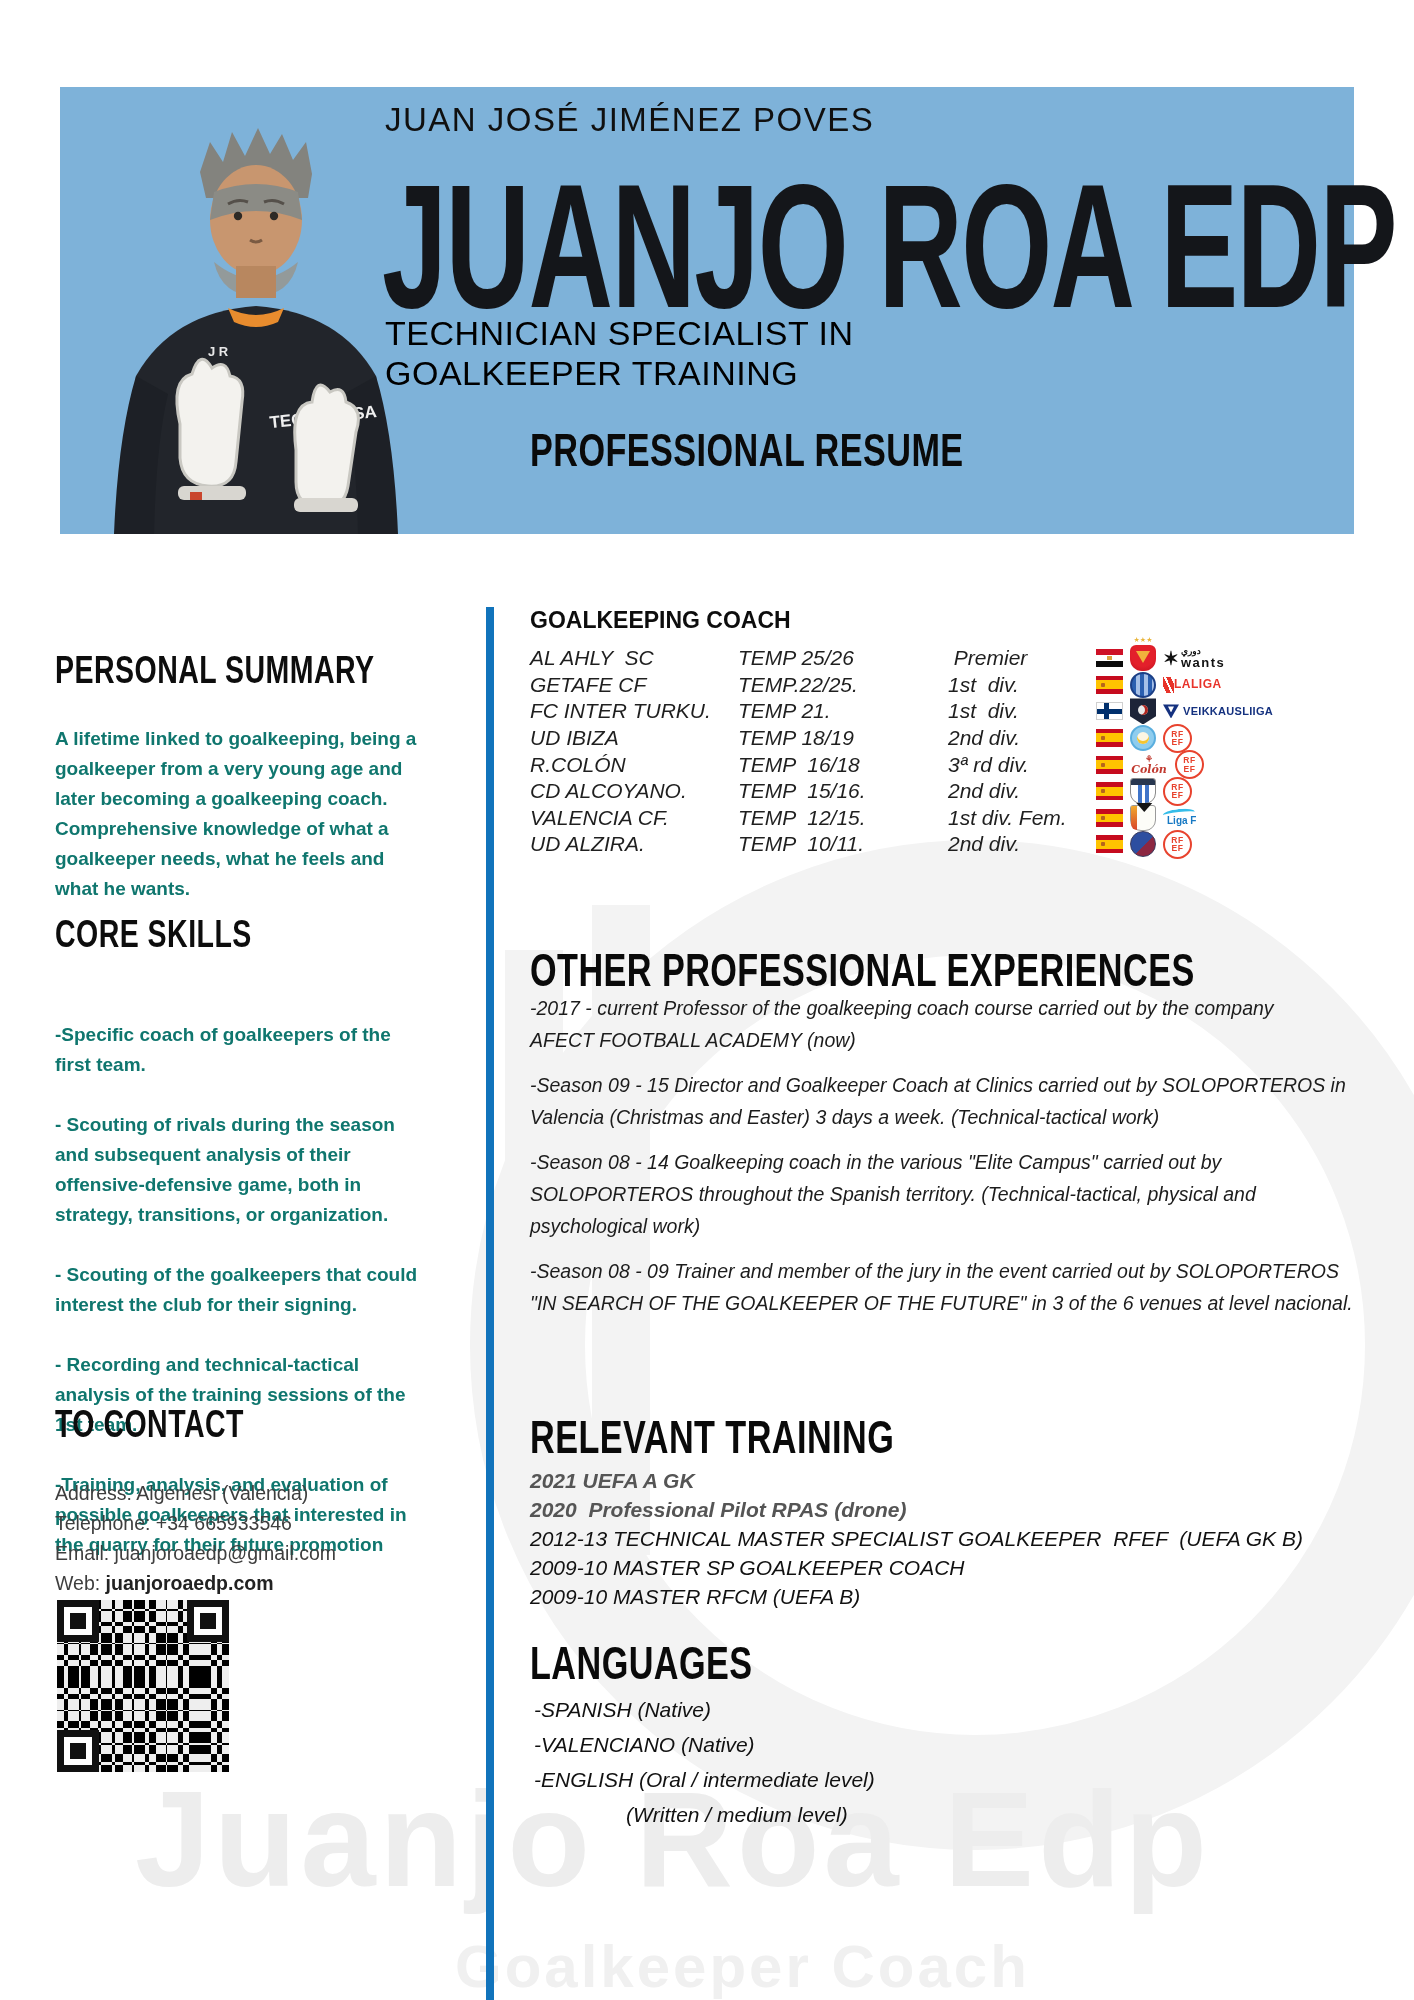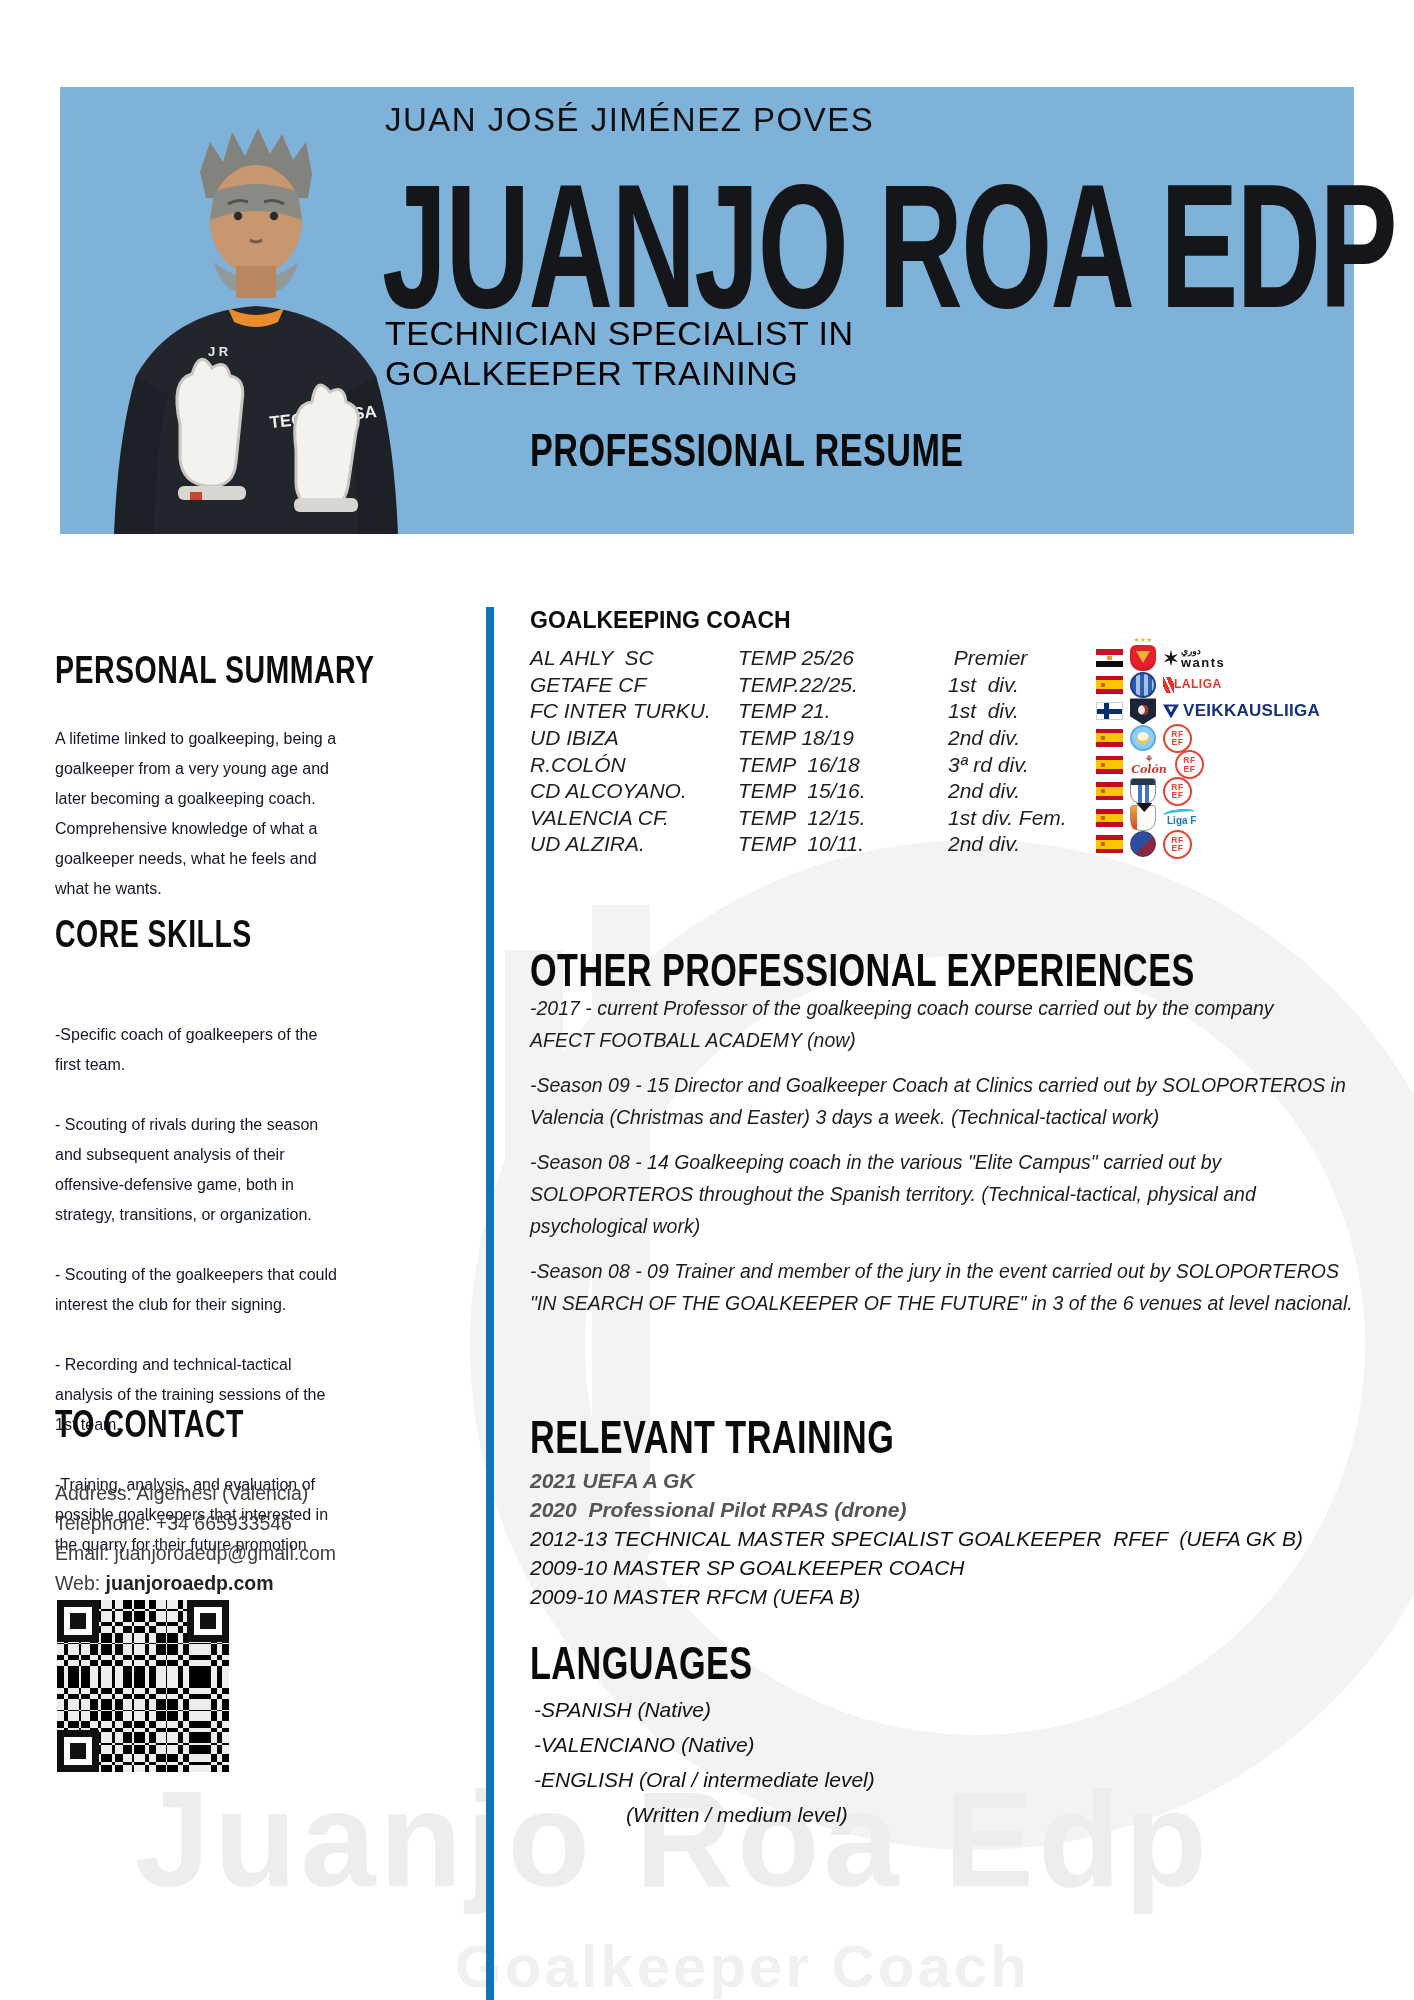--- a/index.html
+++ b/index.html
@@ -30,22 +30,22 @@
   
   .vrule{position:absolute;left:486px;top:607px;width:8px;height:1393px;background:#1173bb;}
 
   
   .h-left{position:absolute;left:55px;font-size:31px;font-weight:800;color:#0d0d0d;letter-spacing:.5px;
           white-space:nowrap;transform:scale(.92,1.25);transform-origin:0 0;}
   .h-right{position:absolute;left:530px;font-size:38px;font-weight:800;color:#0a0a0a;letter-spacing:.5px;
            white-space:nowrap;transform:scale(.9,1.22);transform-origin:0 0;}
 
   
-  .lbody{position:absolute;left:55px;width:402px;font-size:16px;line-height:30px;color:#0f172a;
-         white-space:pre-line;}
+  .lbody{position:absolute;left:55px;width:402px;font-size:19px;line-height:30px;color:#0f766e;
+         white-space:pre-line;font-weight:bold;}
   .lbody p{margin:0;white-space:pre-line;}
   .contact{position:absolute;left:55px;width:402px;font-size:19.5px;line-height:30px;color:#3e3e3e;}
   .contact .web b{color:#222;font-weight:700;}
 
   
   .qr{position:absolute;left:57px;top:1600px;width:172px;height:172px;background:
       repeating-conic-gradient(#111 0 25%,#fff 0 50%) 0 0/22px 22px,
       repeating-conic-gradient(#111 0 25%,#fff 0 50%) 7px 9px/34px 34px;
       background-blend-mode:difference;}
   .qr .finder{position:absolute;width:42px;height:42px;border:7px solid #111;background:#fff;box-sizing:border-box;}
@@ -107,21 +107,21 @@
   .nile .txt{display:flex;flex-direction:column;line-height:1;font-weight:700;}
   .nile .ar{font-size:9px;}
   .nile .en{font-size:13px;letter-spacing:1.5px;}
   .laliga{display:inline-flex;align-items:flex-start;color:#e8332a;font-weight:700;}
   .laliga .glyph{width:11px;height:16px;background:linear-gradient(65deg,transparent 18%,#e8332a 18% 44%,transparent 44% 56%,#e8332a 56% 82%,transparent 82%);}
   .laliga .txt{font-size:12px;letter-spacing:.5px;}
   .veikkaus{display:inline-flex;align-items:center;gap:4px;color:#14317f;font-weight:800;}
   .veikkaus .shield{width:16px;height:14px;background:#14317f;clip-path:polygon(0 0,100% 0,50% 100%);position:relative;}
   .veikkaus .shield::after{content:"";position:absolute;left:5px;top:2px;width:6px;height:6px;
                            background:#ffffff;clip-path:polygon(0 0,100% 0,50% 100%);}
-  .veikkaus .txt{font-size:17px;letter-spacing:.3px;text-align:center;}
+  .veikkaus .txt{font-size:11px;letter-spacing:.3px;text-align:center;}
   .rfef{width:29px;height:29px;border:2.5px solid #e8432e;border-radius:50%;color:#e8432e;box-sizing:border-box;
         display:inline-flex;flex-direction:column;align-items:center;justify-content:center;
         font-size:8.5px;font-weight:700;line-height:1;letter-spacing:.5px;flex:none;}
   .ligaf{display:inline-flex;flex-direction:column;align-items:flex-start;line-height:1;}
   .ligaf .arc{width:32px;height:9px;border-radius:50%;border-top:3.5px solid #35bde9;box-sizing:border-box;
               transform:rotate(-6deg);}
   .ligaf .txt{font-size:10px;color:#1779c4;font-weight:700;margin-top:-2px;margin-left:4px;}
 
   
   .rbody{position:absolute;left:530px;width:880px;font-style:italic;font-size:19.5px;line-height:32px;color:#1c1c1c;}

